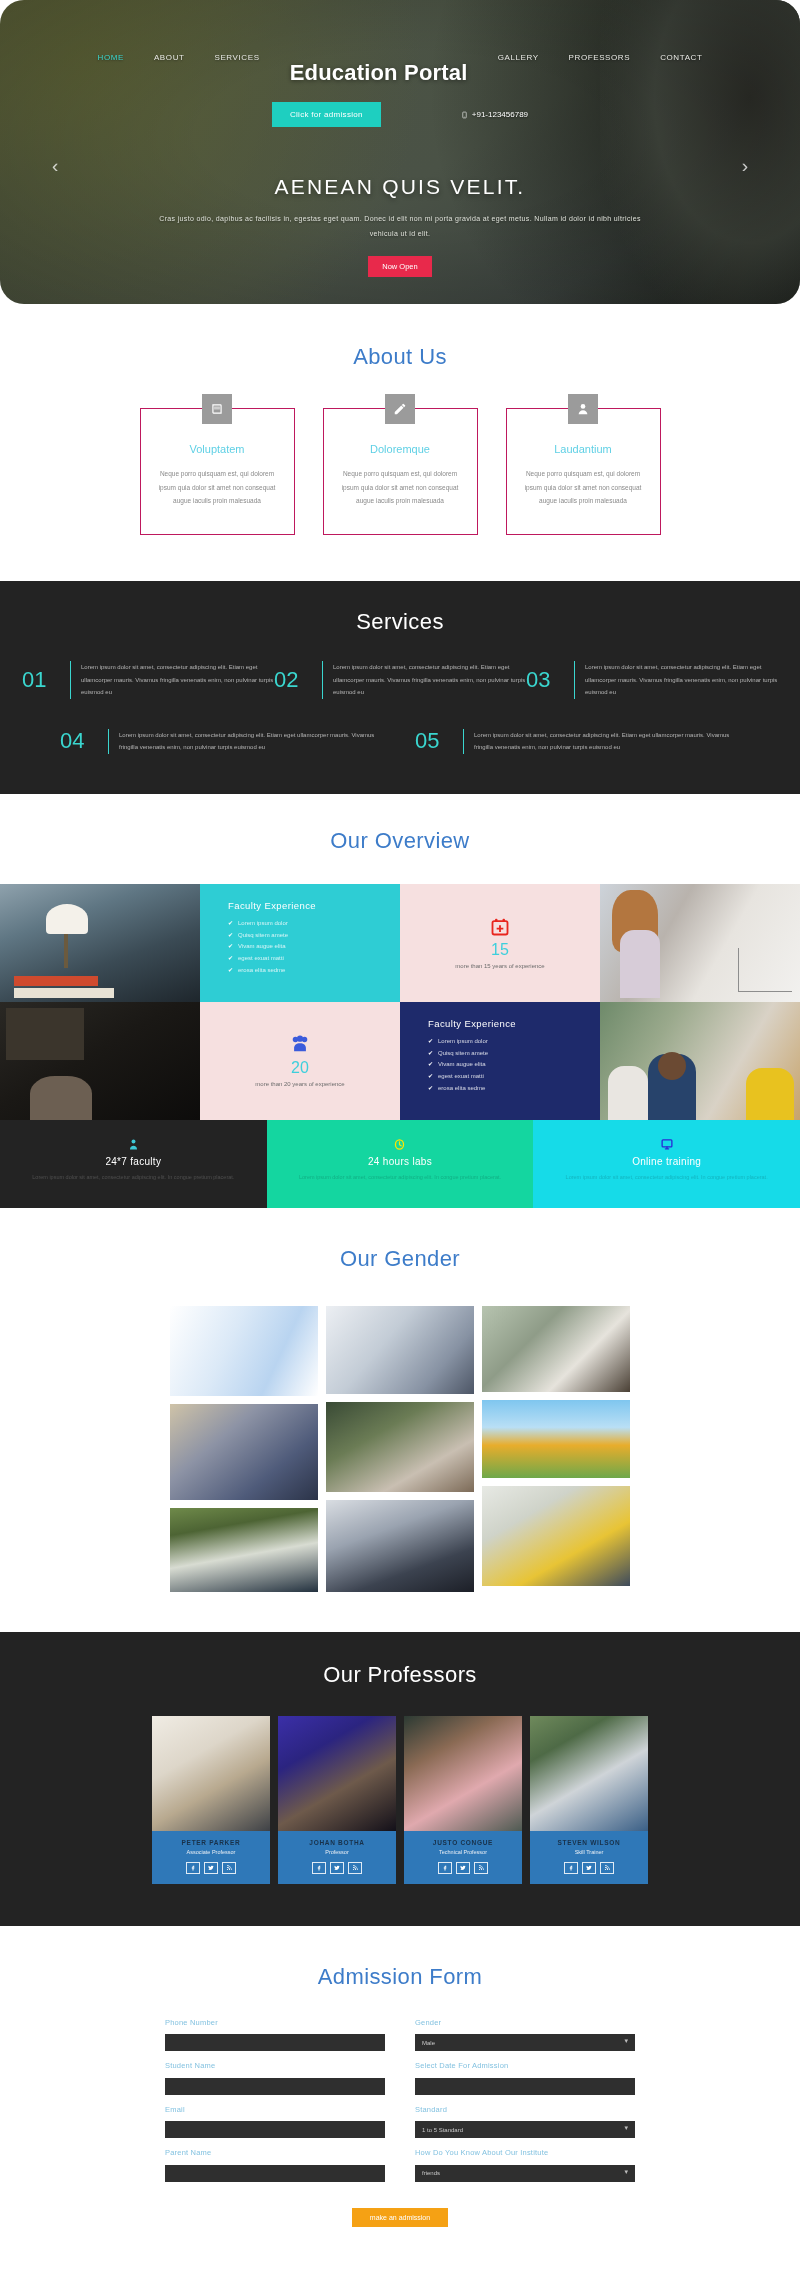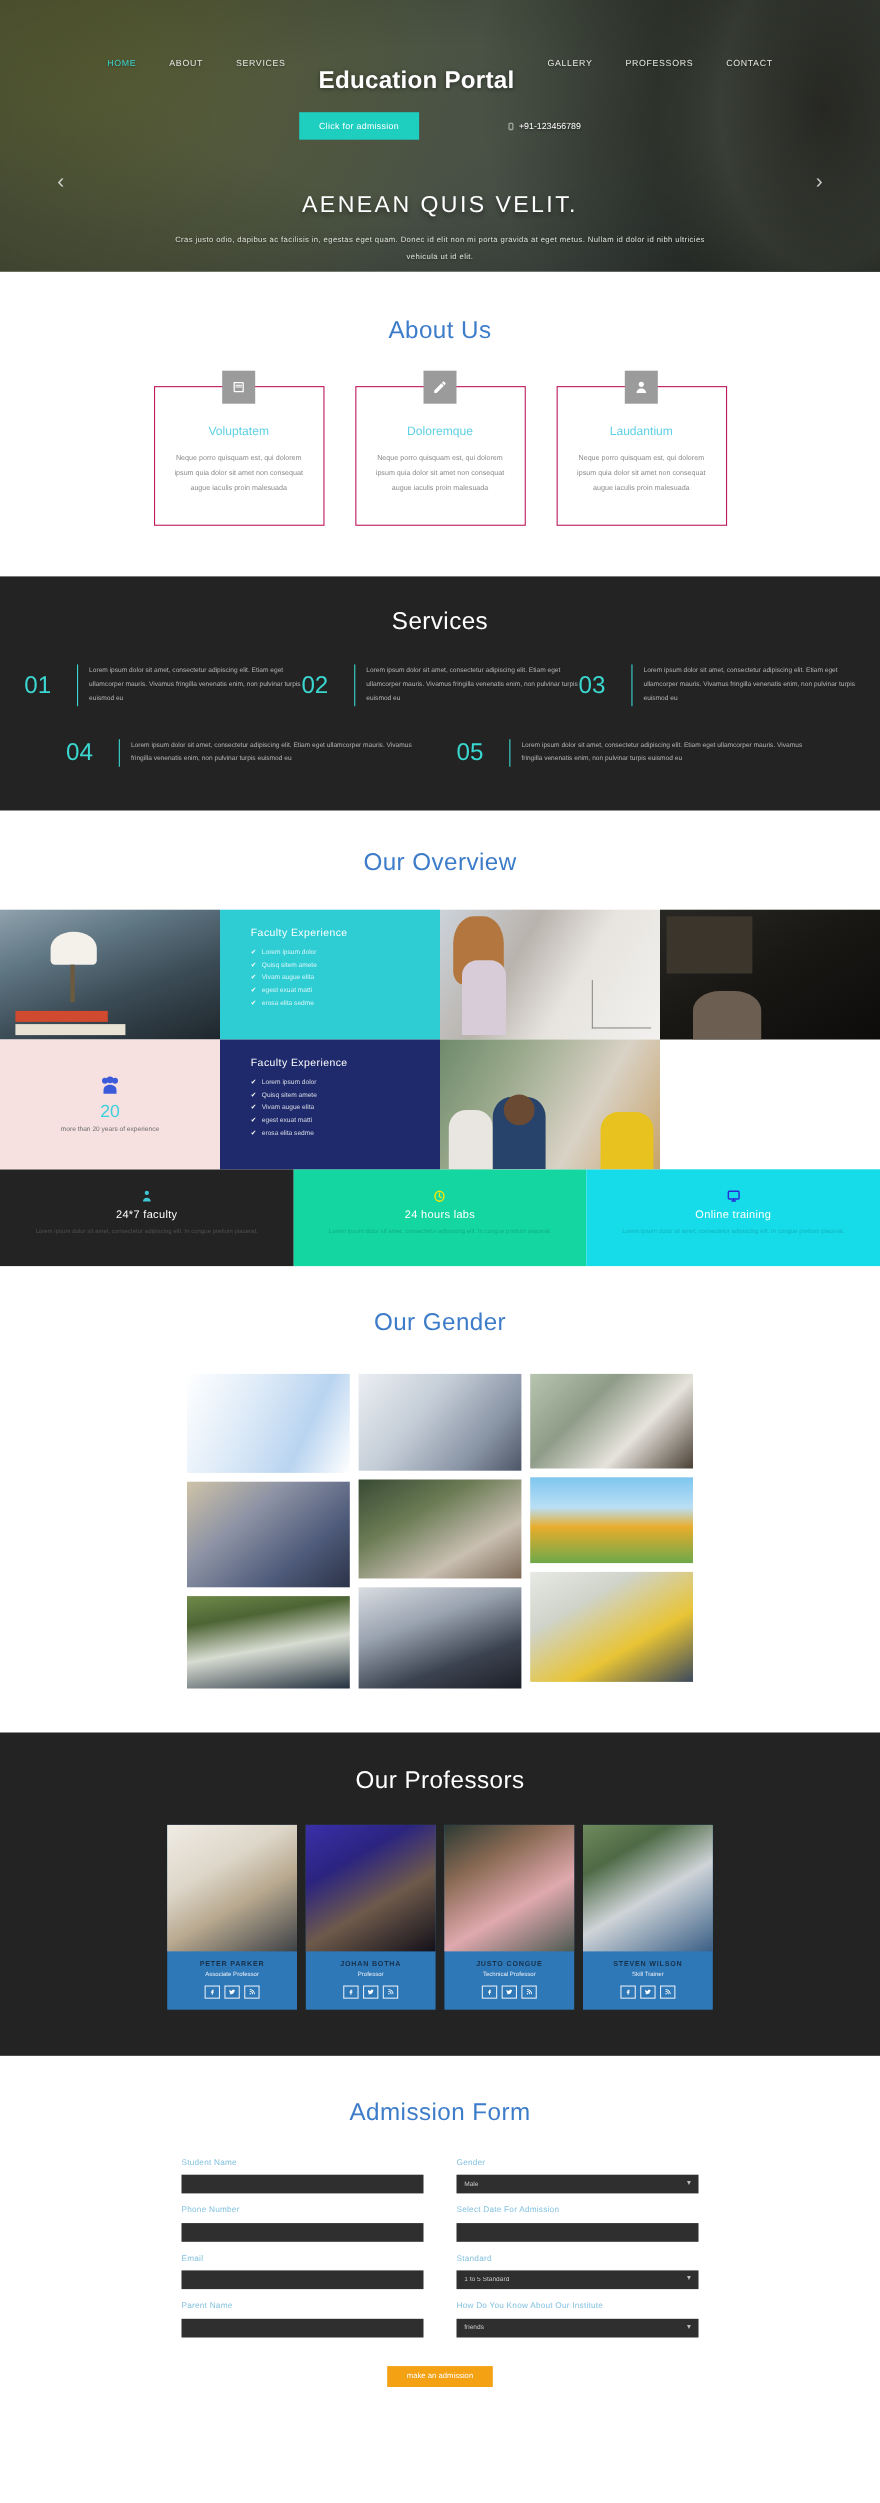--- a/index.html
+++ b/index.html
@@ -9,26 +9,27 @@
     background: #fff;
     color: #333;
     overflow-x: hidden;
   }
   .page { width: 800px; position: relative; }
 
   
   .hero {
     position: relative;
     width: 800px;
-    height: 247px;
+    height: 304px;
     background:
       radial-gradient(circle at 10% 20%, rgba(90,95,50,.85), rgba(0,0,0,0) 45%),
       radial-gradient(circle at 92% 30%, rgba(20,22,18,.95), rgba(0,0,0,0) 40%),
       linear-gradient(150deg, #5c6140 0%, #4b5343 25%, #4a5246 55%, #3d4440 80%, #242823 100%);
     overflow: hidden;
+    border-radius: 24px;
   }
   .hero-dark-right {
     position: absolute; right: 0; top: 0; width: 200px; height: 325px;
     background: radial-gradient(ellipse at 75% 30%, #2a2b26 0%, #3b4038 45%, rgba(70,76,62,0) 75%);
   }
   .hero-vignette {
     position:absolute; inset:0;
     background: radial-gradient(ellipse at 50% 45%, rgba(0,0,0,0) 35%, rgba(0,0,0,.22) 100%);
   }
   .topbar {
@@ -361,20 +362,32 @@
               <span class="ov-check">✔</span>
               <span>egest exuat matti</span>
             </li>
           <li>
               <span class="ov-check">✔</span>
               <span>erosa elita sedme</span>
             </li>
         </ul>
       </div>
 
+      <div class="ov-cell ov-pink">
+        <div class="ov-center">
+          <svg class="ov-ico-cal" viewBox="0 0 24 24">
+            <rect x="3" y="5" width="18" height="16" rx="2" fill="none" stroke="#e8261f" stroke-width="2.2"></rect>
+            <rect x="6" y="2" width="3" height="4" rx="1.2" fill="#e8261f"></rect>
+            <rect x="15" y="2" width="3" height="4" rx="1.2" fill="#e8261f"></rect>
+            <path d="M12 10v8M8 14h8" stroke="#e8261f" stroke-width="2.2" fill="none"></path>
+          </svg>
+          <div class="ov-num">15</div>
+          <div class="ov-cap">more than 15 years of experience</div>
+        </div>
+      </div>
 
       <div class="ov-cell ov-img" style="background:linear-gradient(120deg,#cdd3da 0%,#b9b3ad 35%,#e7e4df 60%,#f2f1ef 100%);">
         <div style="position:absolute;left:12px;top:6px;width:46px;height:62px;background:#b3763f;border-radius:40% 40% 20% 20%;"></div>
         <div style="position:absolute;left:20px;top:46px;width:40px;height:68px;background:#d7ccd8;border-radius:14px 14px 0 0;"></div>
         <div style="position:absolute;right:8px;bottom:10px;width:54px;height:44px;border-left:1px solid #8d8d8d;border-bottom:1px solid #8d8d8d;"></div>
       </div>
 
       <div class="ov-cell ov-img" style="background:linear-gradient(150deg,#2a2824 0%,#1a1815 45%,#0d0c0b 100%);">
         <div style="position:absolute;left:6px;top:6px;width:78px;height:52px;background:#3b352c;"></div>
         <div style="position:absolute;left:30px;bottom:0;width:62px;height:44px;background:#6c5f52;border-radius:40% 40% 0 0;"></div>
@@ -603,25 +616,25 @@
 
     </div>
   </section>
 
   <section class="admission">
     <h2 class="sec-title">Admission Form</h2>
 
     <form class="form-wrap">
       <div>
         <div class="fg">
+          <label>Phone Number</label>
+          <input type="text" value="" style="">
+        </div>
+        <div class="fg">
           <label>Student Name</label>
-          <input type="text" value="" style="">
-        </div>
-        <div class="fg">
-          <label>Phone Number</label>
           <input type="text" value="" style="">
         </div>
         <div class="fg">
           <label>Email</label>
           <input type="text" value="" style="">
         </div>
         <div class="fg">
           <label>Parent Name</label>
           <input type="text" value="" style="">
         </div>

